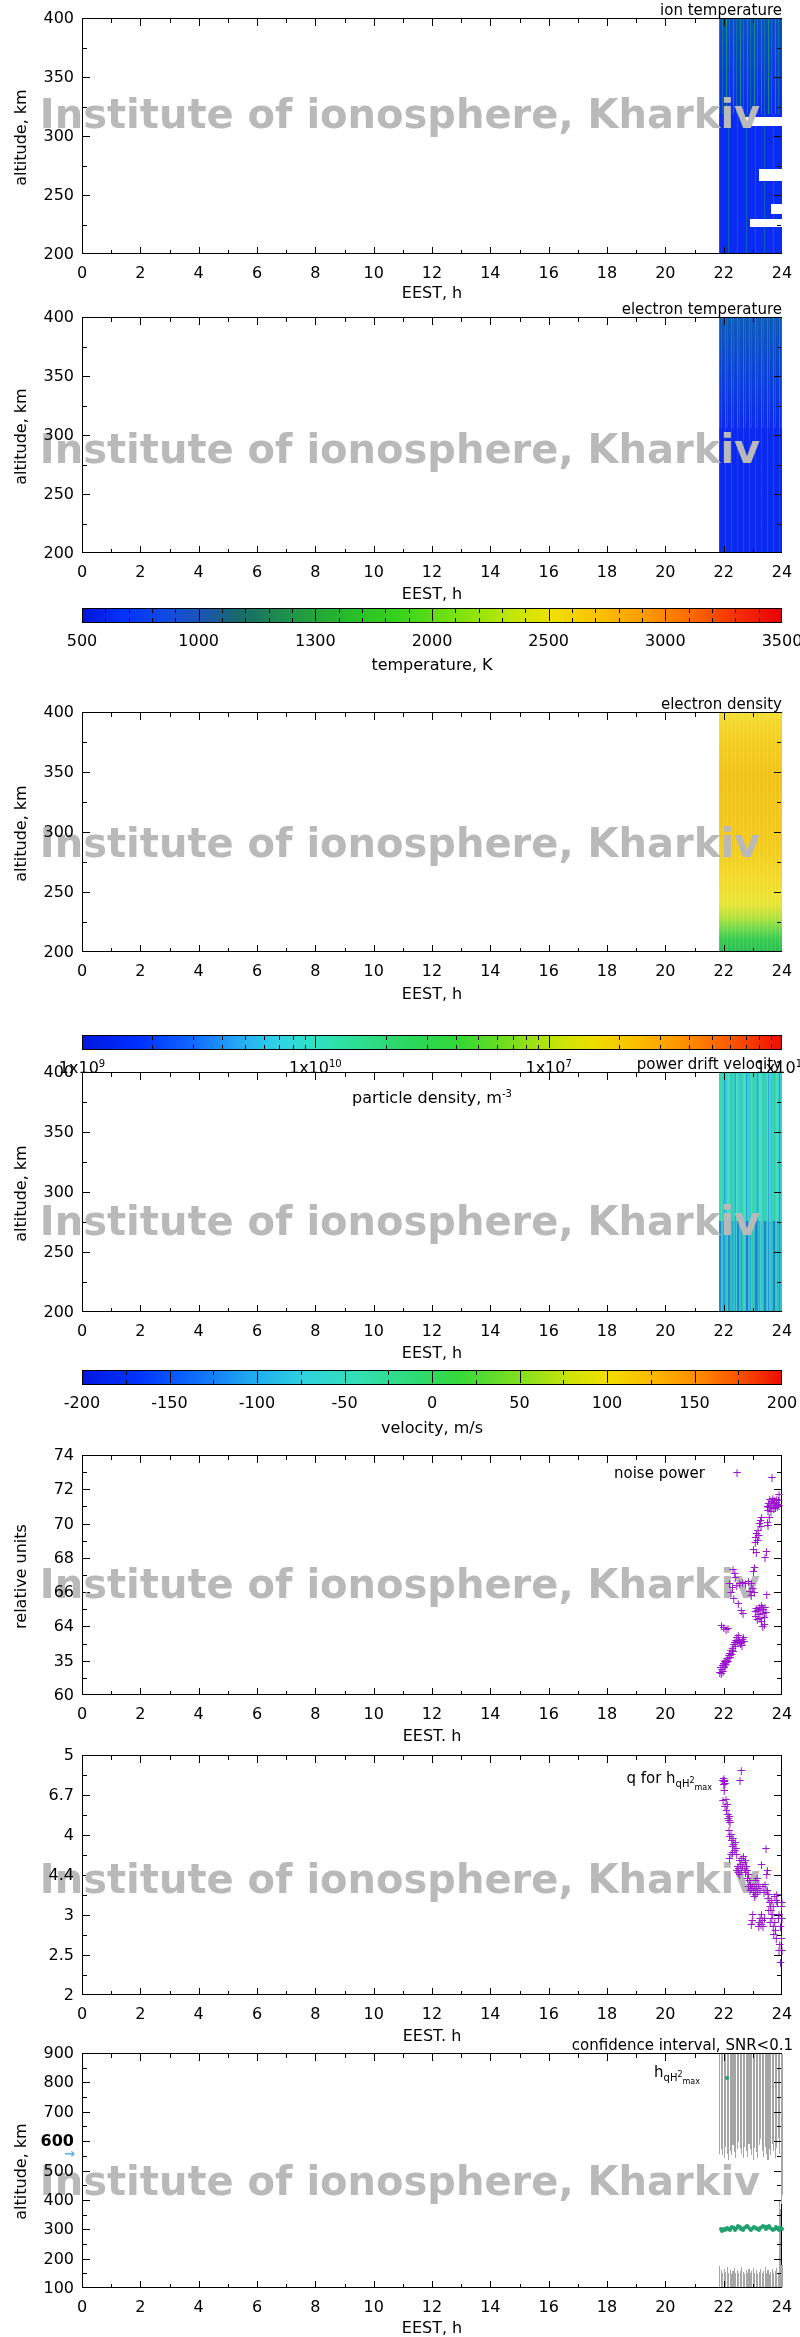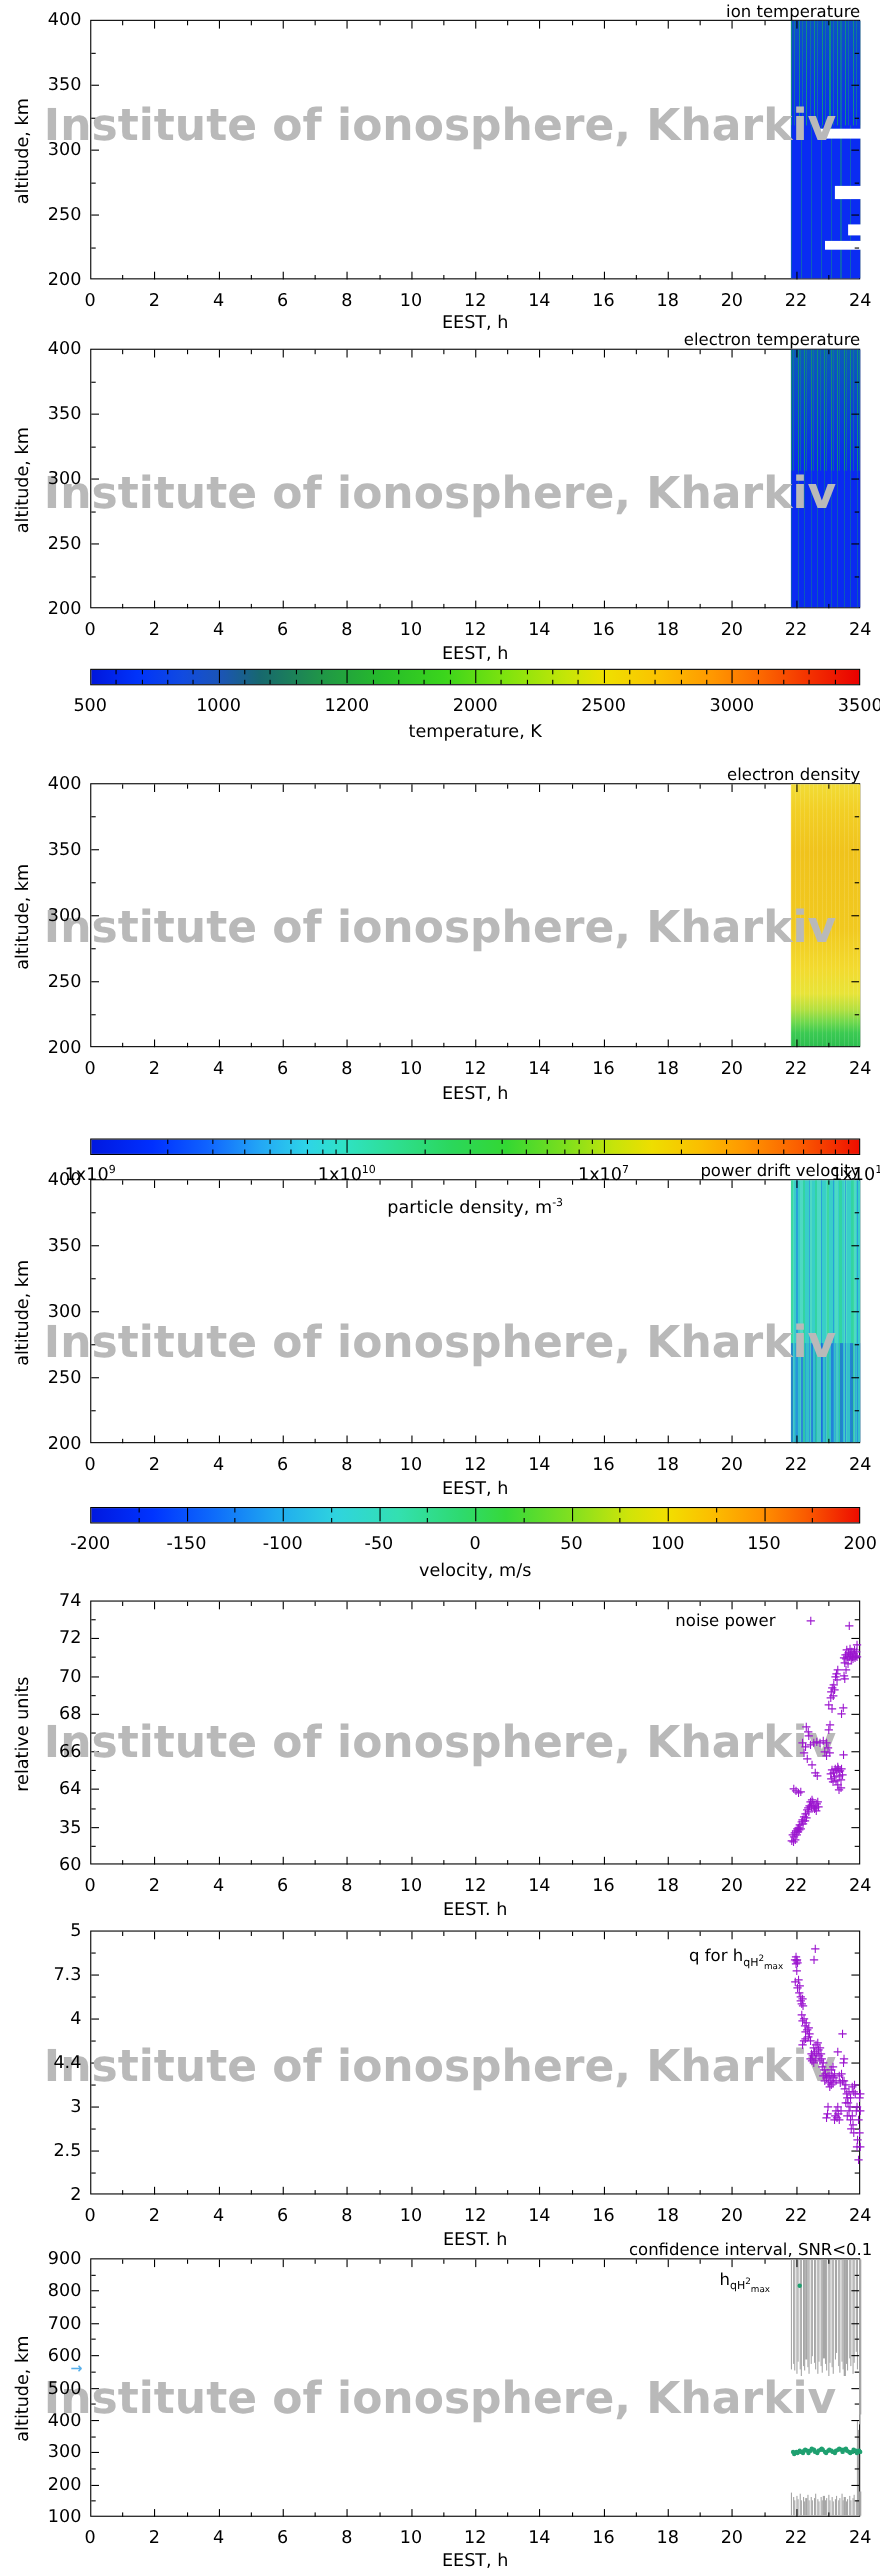--- a/index.html
+++ b/index.html
@@ -597,21 +597,21 @@
     <div class="xtl" style="left: 528.667px; top: 2004px;">16</div>
     <div class="xtl" style="left: 587px; top: 2004px;">18</div>
     <div class="xtl" style="left: 645.333px; top: 2004px;">20</div>
     <div class="xtl" style="left: 703.667px; top: 2004px;">22</div>
     <div class="xtl" style="left: 762px; top: 2004px;">24</div>
     <div class="ytl" style="left: 14px; top: 1745px;">5</div>
     <div class="tick" style="left: 83px; top: 1775px; width: 4px; height: 1px;"></div>
     <div class="tick" style="left: 777px; top: 1775px; width: 4px; height: 1px;"></div>
     <div class="tick" style="left: 83px; top: 1795px; width: 7px; height: 1px;"></div>
     <div class="tick" style="left: 774px; top: 1795px; width: 7px; height: 1px;"></div>
-    <div class="ytl" style="left: 14px; top: 1785px;">7.3</div>
+    <div class="ytl" style="left: 14px; top: 1785px;">6.7</div>
     <div class="tick" style="left: 83px; top: 1815px; width: 4px; height: 1px;"></div>
     <div class="tick" style="left: 777px; top: 1815px; width: 4px; height: 1px;"></div>
     <div class="tick" style="left: 83px; top: 1835px; width: 7px; height: 1px;"></div>
     <div class="tick" style="left: 774px; top: 1835px; width: 7px; height: 1px;"></div>
     <div class="ytl" style="left: 14px; top: 1825px;">4</div>
     <div class="tick" style="left: 83px; top: 1855px; width: 4px; height: 1px;"></div>
     <div class="tick" style="left: 777px; top: 1855px; width: 4px; height: 1px;"></div>
     <div class="tick" style="left: 83px; top: 1875px; width: 7px; height: 1px;"></div>
     <div class="tick" style="left: 774px; top: 1875px; width: 7px; height: 1px;"></div>
     <div class="ytl" style="left: 14px; top: 1865px;">4.4</div>
@@ -695,21 +695,21 @@
     <div class="ytl" style="left: 14px; top: 2072.38px;">800</div>
     <div class="tick" style="left: 83px; top: 2097.06px; width: 4px; height: 1px;"></div>
     <div class="tick" style="left: 777px; top: 2097.06px; width: 4px; height: 1px;"></div>
     <div class="tick" style="left: 83px; top: 2111.75px; width: 7px; height: 1px;"></div>
     <div class="tick" style="left: 774px; top: 2111.75px; width: 7px; height: 1px;"></div>
     <div class="ytl" style="left: 14px; top: 2101.75px;">700</div>
     <div class="tick" style="left: 83px; top: 2126.44px; width: 4px; height: 1px;"></div>
     <div class="tick" style="left: 777px; top: 2126.44px; width: 4px; height: 1px;"></div>
     <div class="tick" style="left: 83px; top: 2141.12px; width: 7px; height: 1px;"></div>
     <div class="tick" style="left: 774px; top: 2141.12px; width: 7px; height: 1px;"></div>
-    <div class="ytl" style="left: 14px; top: 2131.12px;">600</div>
+    <div class="ytl" style="left: 14px; top: 2131.12px; font-weight: bold;">600</div>
     <div class="tick" style="left: 83px; top: 2155.81px; width: 4px; height: 1px;"></div>
     <div class="tick" style="left: 777px; top: 2155.81px; width: 4px; height: 1px;"></div>
     <div class="tick" style="left: 83px; top: 2170.5px; width: 7px; height: 1px;"></div>
     <div class="tick" style="left: 774px; top: 2170.5px; width: 7px; height: 1px;"></div>
     <div class="ytl" style="left: 14px; top: 2160.5px;">500</div>
     <div class="tick" style="left: 83px; top: 2185.19px; width: 4px; height: 1px;"></div>
     <div class="tick" style="left: 777px; top: 2185.19px; width: 4px; height: 1px;"></div>
     <div class="tick" style="left: 83px; top: 2199.88px; width: 7px; height: 1px;"></div>
     <div class="tick" style="left: 774px; top: 2199.88px; width: 7px; height: 1px;"></div>
     <div class="ytl" style="left: 14px; top: 2189.88px;">400</div>
@@ -723,21 +723,21 @@
     <div class="tick" style="left: 83px; top: 2258.62px; width: 7px; height: 1px;"></div>
     <div class="tick" style="left: 774px; top: 2258.62px; width: 7px; height: 1px;"></div>
     <div class="ytl" style="left: 14px; top: 2248.62px;">200</div>
     <div class="tick" style="left: 83px; top: 2273.31px; width: 4px; height: 1px;"></div>
     <div class="tick" style="left: 777px; top: 2273.31px; width: 4px; height: 1px;"></div>
     <div class="ytl" style="left: 14px; top: 2278px;">100</div>
     <div class="cbl" style="left: 37px; top: 631px;">500</div>
     <div class="cbtick" style="left: 198.667px; top: 609px; width: 1px; height: 12px;"></div>
     <div class="cbl" style="left: 153.667px; top: 631px;">1000</div>
     <div class="cbtick" style="left: 315.333px; top: 609px; width: 1px; height: 12px;"></div>
-    <div class="cbl" style="left: 270.333px; top: 631px;">1200</div>
+    <div class="cbl" style="left: 270.333px; top: 631px;">1300</div>
     <div class="cbtick" style="left: 432px; top: 609px; width: 1px; height: 12px;"></div>
     <div class="cbl" style="left: 387px; top: 631px;">2000</div>
     <div class="cbtick" style="left: 548.667px; top: 609px; width: 1px; height: 12px;"></div>
     <div class="cbl" style="left: 503.667px; top: 631px;">2500</div>
     <div class="cbtick" style="left: 665.333px; top: 609px; width: 1px; height: 12px;"></div>
     <div class="cbl" style="left: 620.333px; top: 631px;">3000</div>
     <div class="cbl" style="left: 737px; top: 631px;">3500</div>
     <div class="cbtick" style="left: 105.333px; top: 609px; width: 1px; height: 4px;"></div>
     <div class="cbtick" style="left: 105.333px; top: 618px; width: 1px; height: 4px;"></div>
     <div class="cbtick" style="left: 128.667px; top: 609px; width: 1px; height: 4px;"></div>

